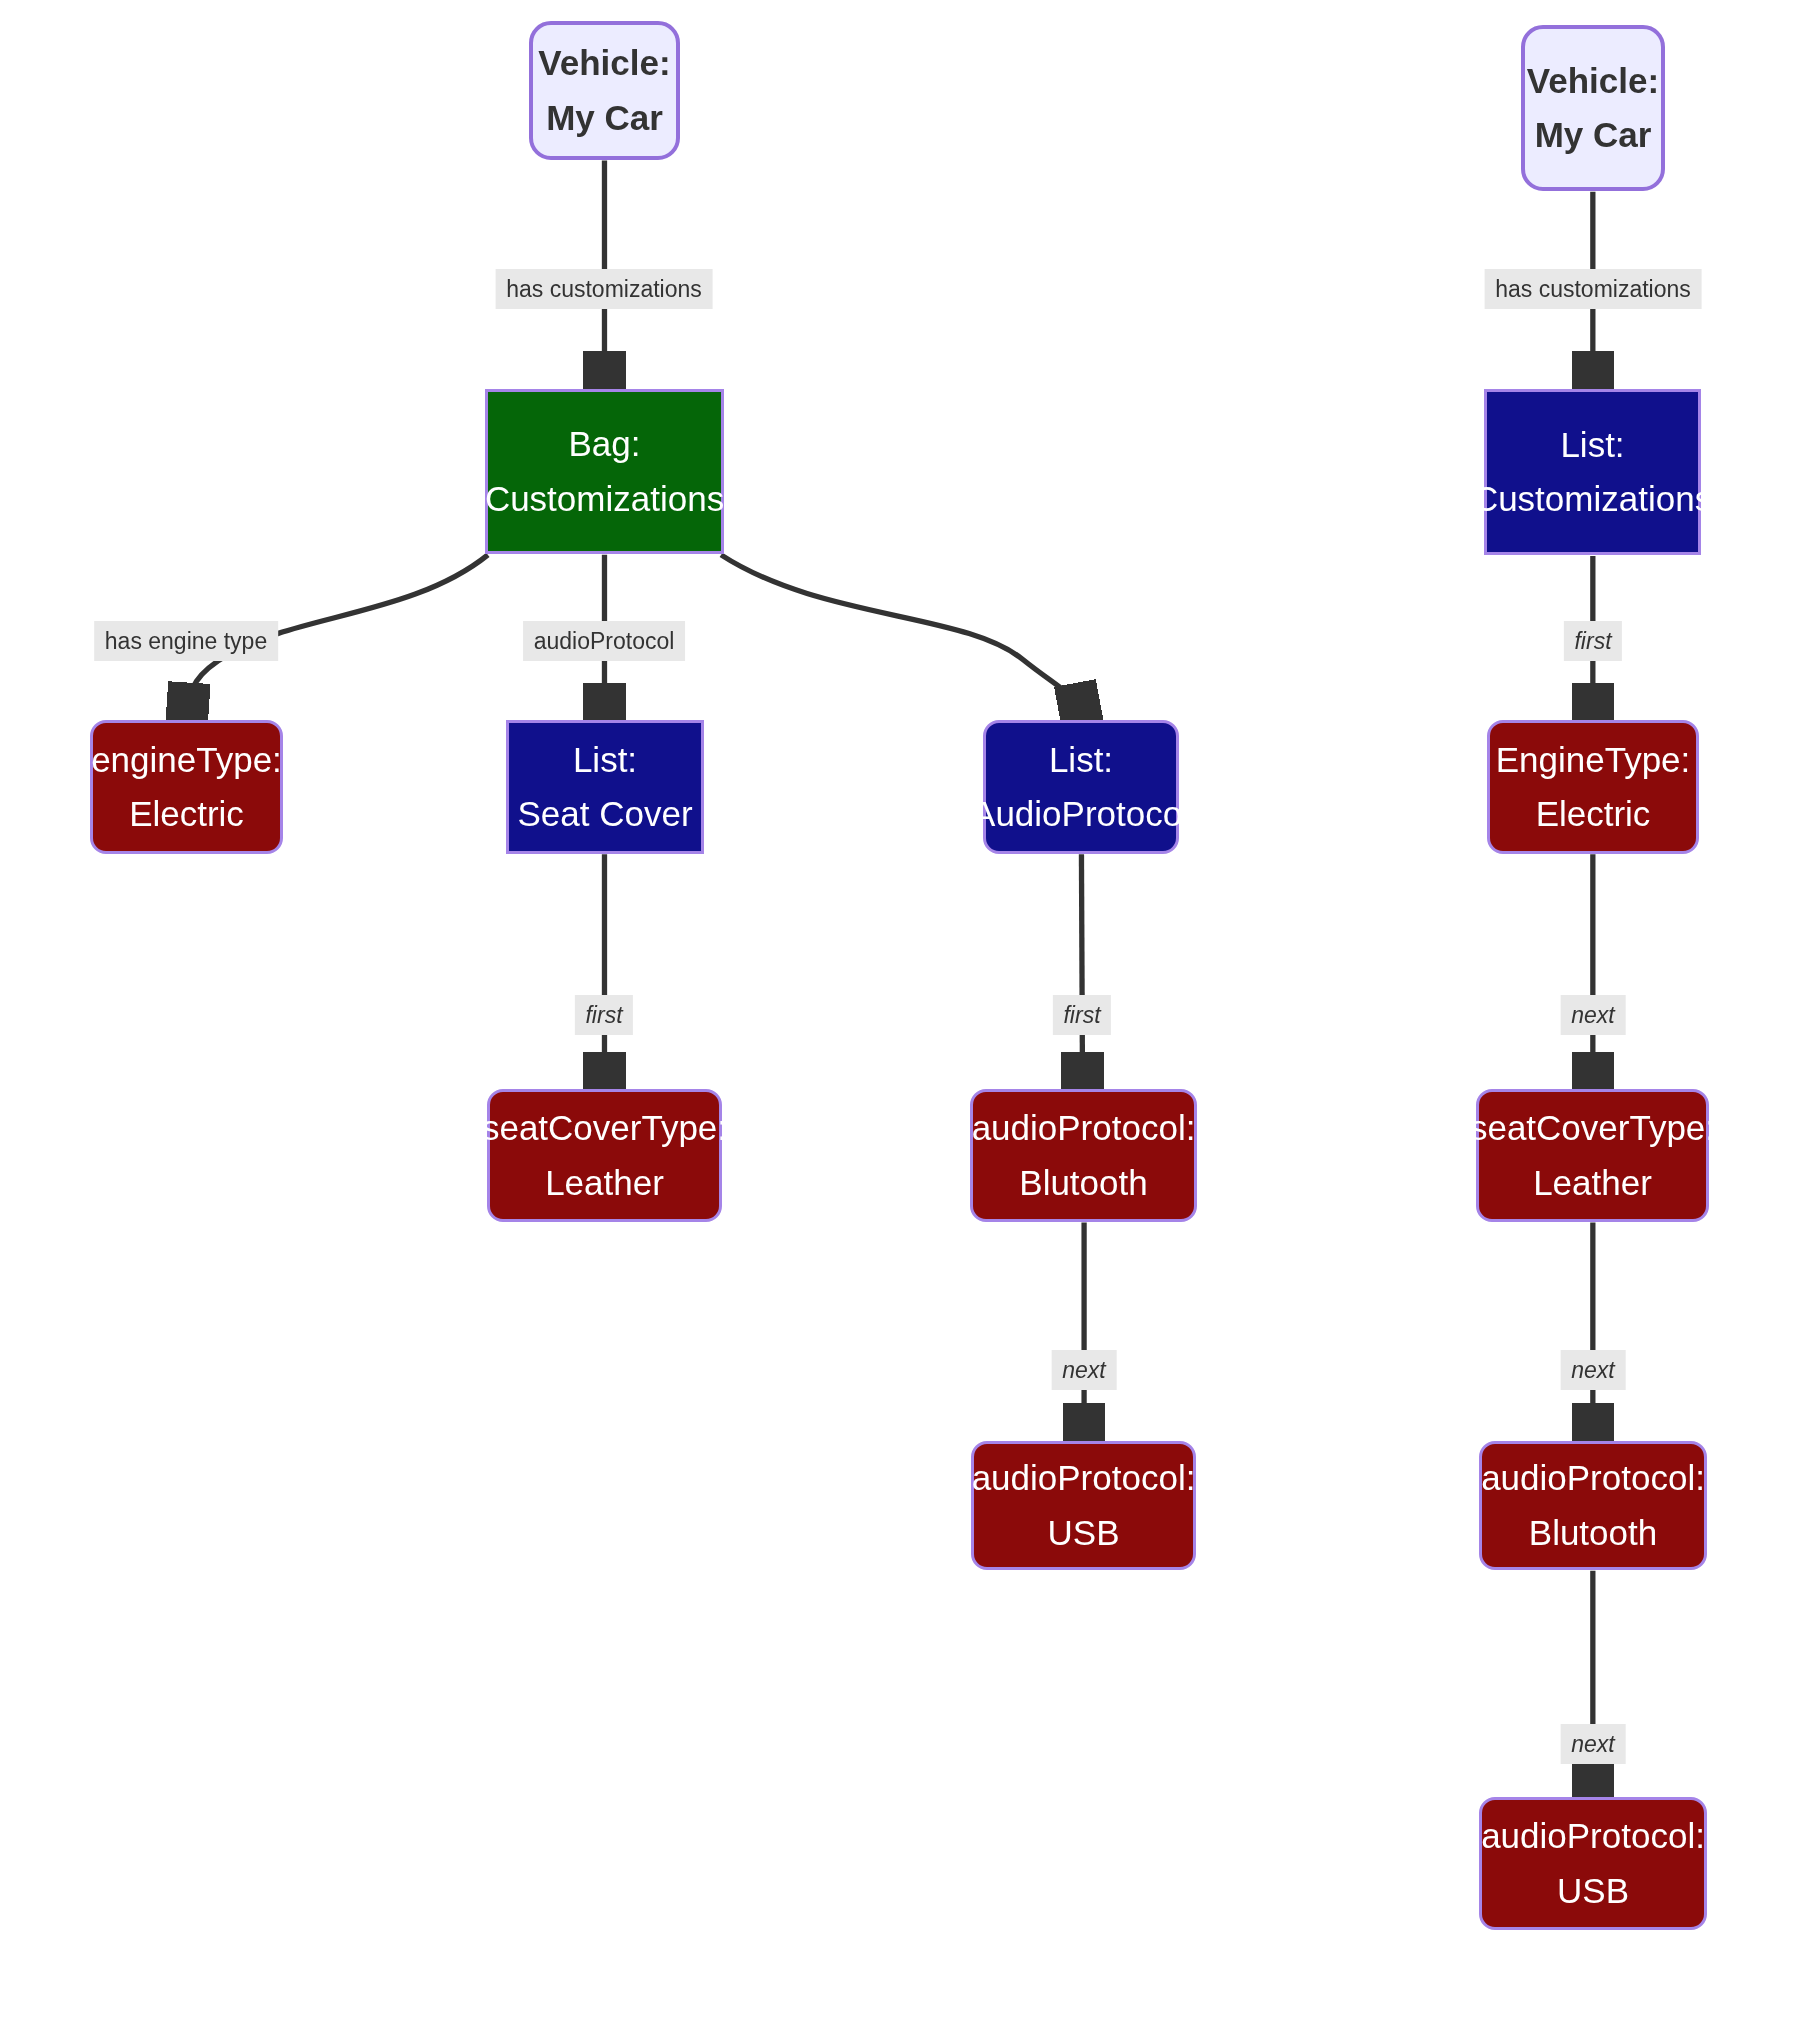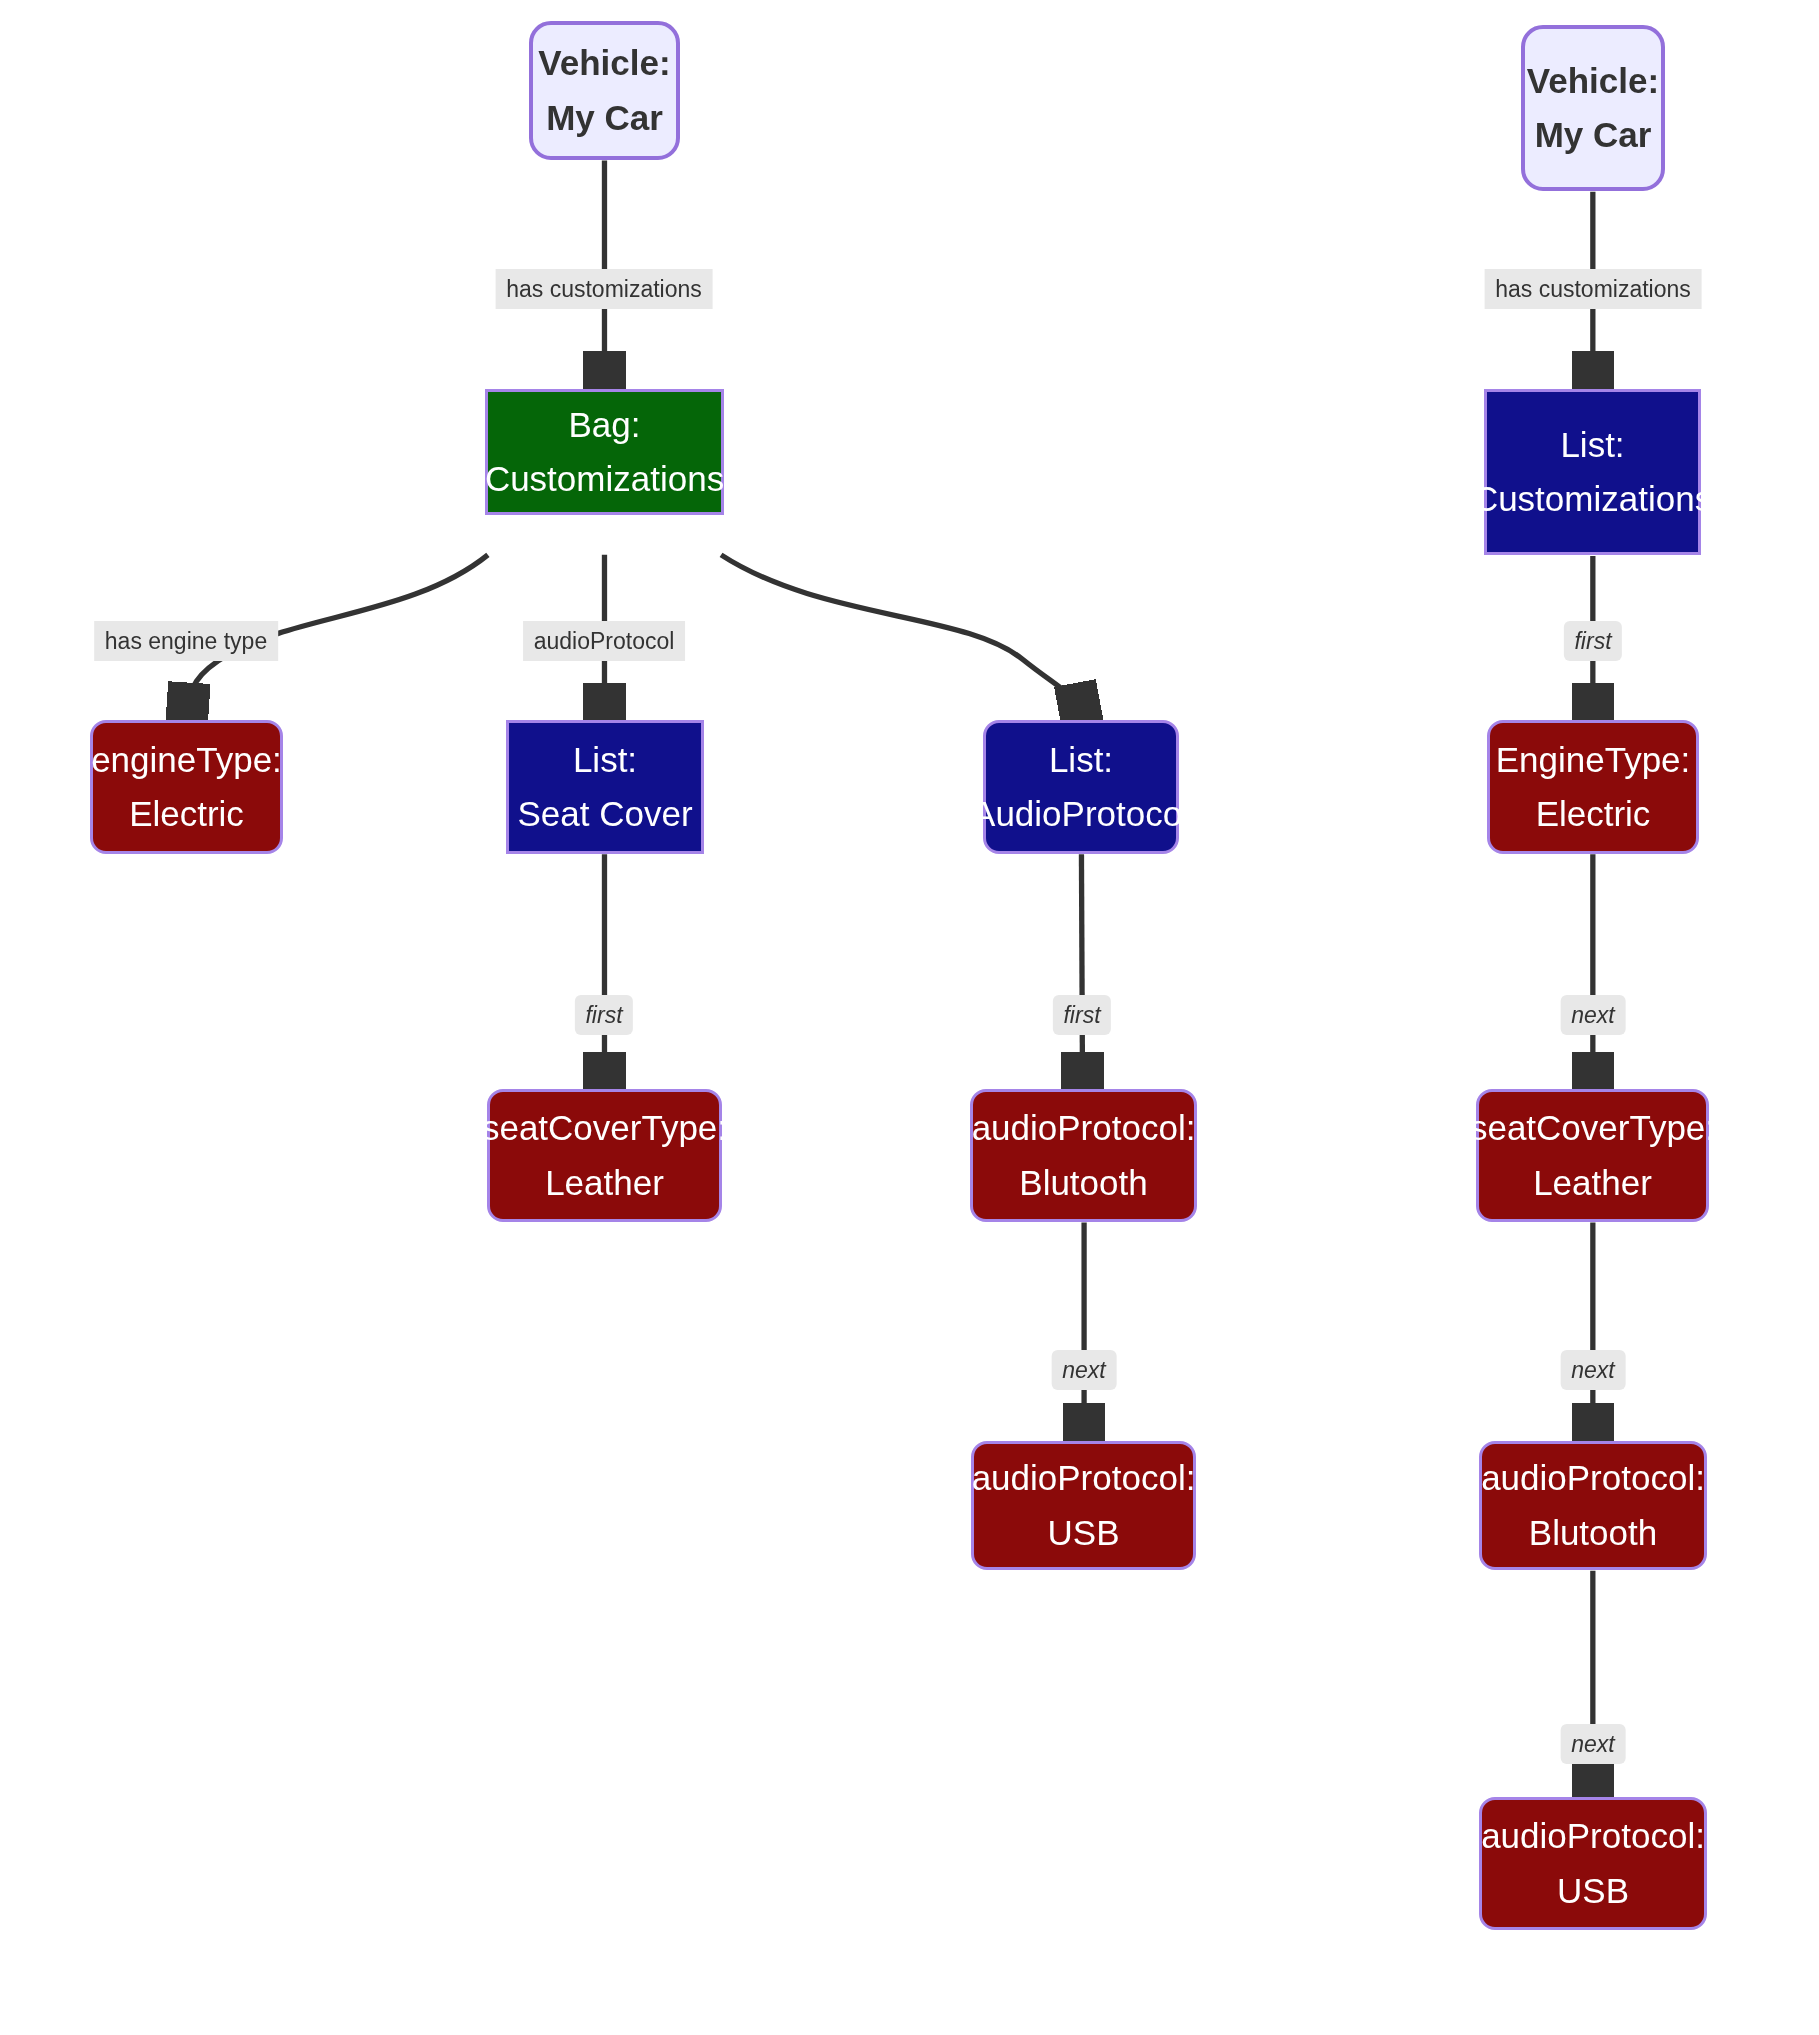--- a/index.html
+++ b/index.html
@@ -73,21 +73,21 @@
     position: absolute;
     transform: translate(-50%, -50%);
     background: var(--edge-label-bg);
     color: var(--text-dark);
     font-size: 23px;
     line-height: 1.0;
     padding: 8.5px 10.6px;
     white-space: nowrap;
     z-index: 3;
   }
-  .edge-label.rel { font-style: italic; border-radius: 6px; }
+  .edge-label.rel { font-style: italic; }
 </style>
 </head>
 <body>
 
 <div id="canvas">
 
   <svg id="edges" viewBox="0 0 3433 3840" xmlns="http://www.w3.org/2000/svg">
     <defs>
       <marker id="arrow" viewBox="0 0 10 10" refX="7" refY="5" markerWidth="8" markerHeight="8" orient="auto-start-reverse">
         <path d="M 0 0 L 10 5 L 0 10 z" fill="#333333" stroke="none"></path>
@@ -107,21 +107,21 @@
     <path d="M 3005 1612 L 3005 2041" marker-end="url(#arrow)"></path>
     <path d="M 3005 2307 L 3005 2704" marker-end="url(#arrow)"></path>
     <path d="M 3005 2964 L 3005 3376" marker-end="url(#arrow)"></path>
   </svg>
 
   <div class="node vehicle" style="left:529px;top:21px;width:151px;height:139px">Vehicle:
 My Car</div>
 
   <div class="edge-label" style="left:604px;top:289px">has customizations</div>
 
-  <div class="node bag" style="left:485px;top:389px;width:239px;height:126px">Bag:
+  <div class="node bag" style="left:485px;top:389px;width:239px;height:165px">Bag:
 Customizations</div>
 
   <div class="edge-label" style="left:186px;top:641px">has engine type</div>
   <div class="edge-label" style="left:604px;top:641px">audioProtocol</div>
 
   <div class="node value" style="left:90px;top:720px;width:193px;height:134px">engineType:
 Electric</div>
   <div class="node list" style="left:506px;top:720px;width:198px;height:134px">List:
 Seat Cover</div>
   <div class="node list rounded" style="left:983px;top:720px;width:196px;height:134px">List:

